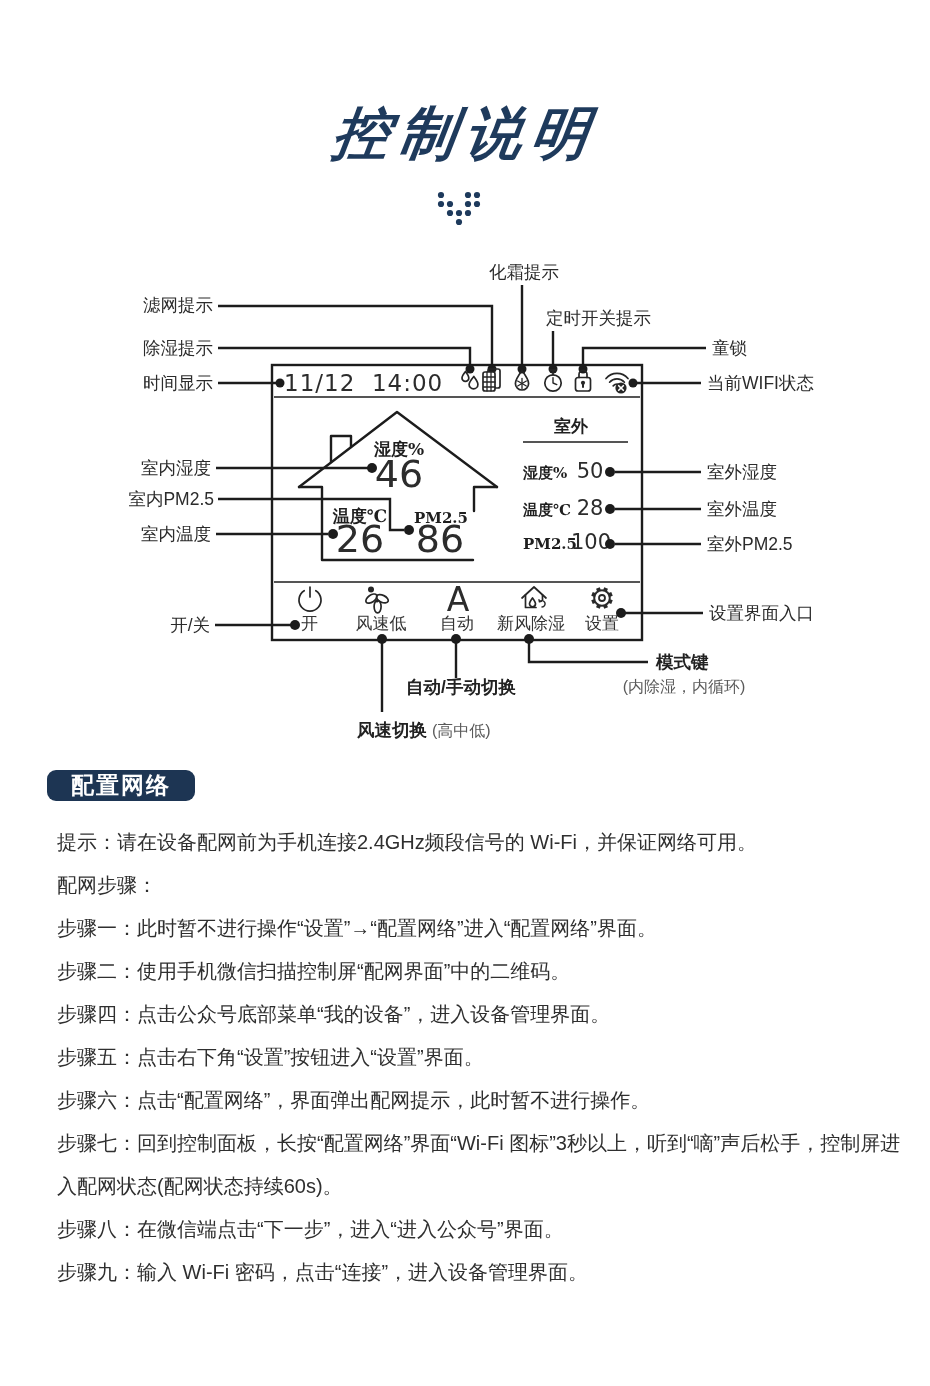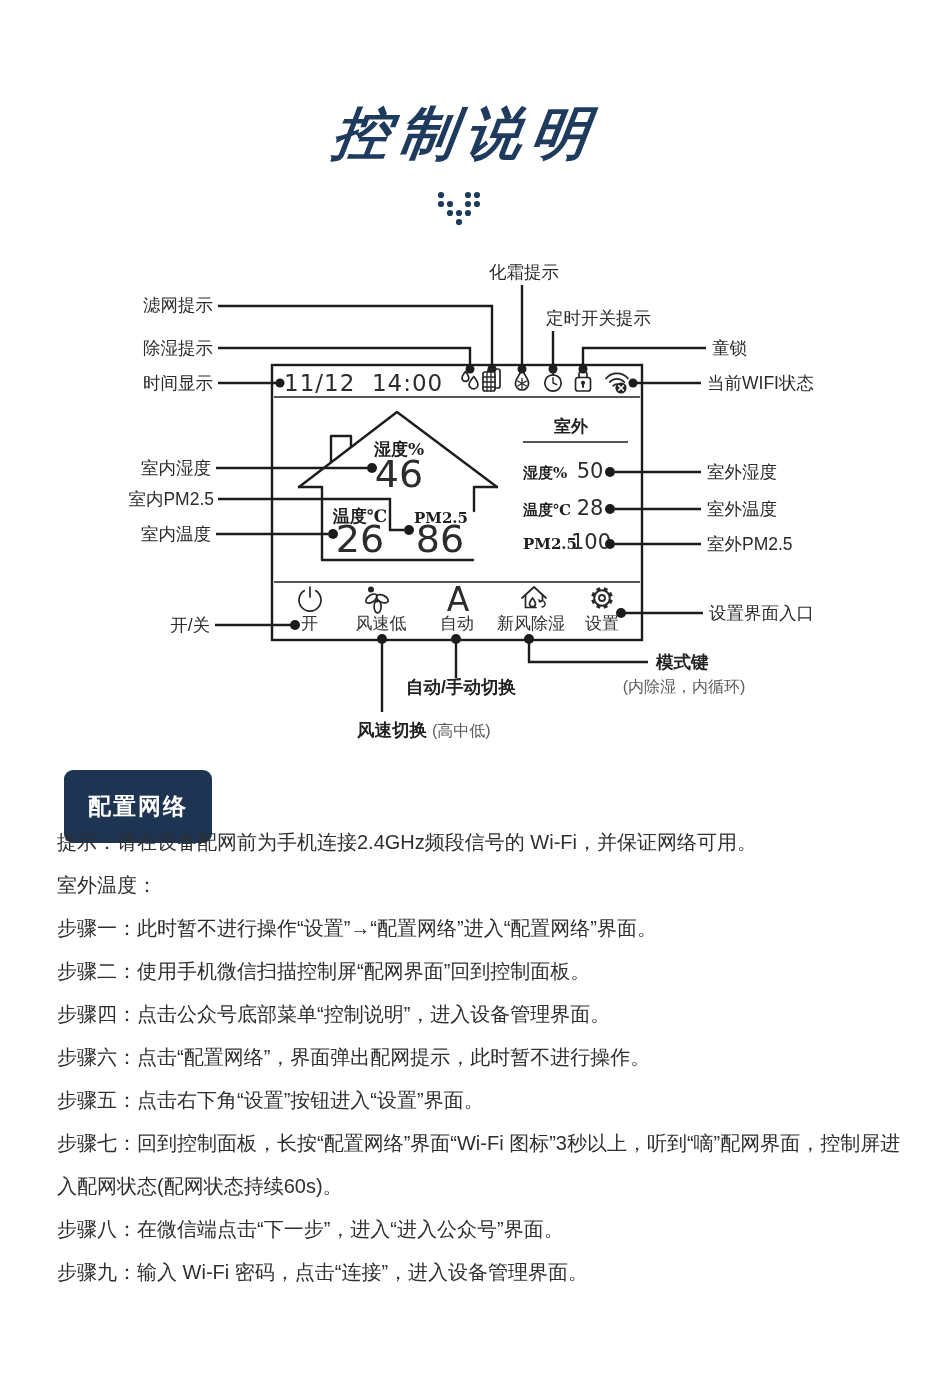--- a/index.html
+++ b/index.html
@@ -20,22 +20,22 @@
   svg .lblm{font:16px "Liberation Sans",sans-serif;fill:#5a5a5a;}
   svg .slbl{font:bold 17px "DejaVu Serif",serif;fill:#1f1f1f;}
   svg .slbls{font:bold 15px "DejaVu Serif",serif;fill:#1f1f1f;}
   svg .num{font:38px "DejaVu Sans",sans-serif;fill:#2c2c2c;}
   svg .num2{font:21px "DejaVu Sans",sans-serif;fill:#2c2c2c;}
   svg .time{font:23px "DejaVu Sans",sans-serif;fill:#2c2c2c;letter-spacing:1px;}
   svg .ic{stroke:#262626;stroke-width:1.7;fill:none;stroke-linecap:round;stroke-linejoin:round;}
   svg .icf{fill:#262626;stroke:none;}
   svg .btnlbl{font:17px "Liberation Sans",sans-serif;fill:#333333;}
   
-  #badge{position:absolute;left:64px;top:770px;background:#1d3553;color:#ffffff;
-         font-size:23px;font-weight:bold;letter-spacing:2px;padding:21px 24px;
+  #badge{position:absolute;left:47px;top:770px;background:#1d3553;color:#ffffff;
+         font-size:23px;font-weight:bold;letter-spacing:2px;padding:0 24px;
          border-radius:9px;}
   #copy{position:absolute;left:57px;top:821px;width:860px;font-size:20px;
         line-height:43px;color:#2f2f2f;}
   #copy p{margin:0;}
 </style>
 </head>
 <body>
 
 <div id="page">
 
@@ -264,24 +264,24 @@
         <path d="M382,391 V462" class="ln"></path>
       <text x="357" y="486" class="lblb">风速切换</text>
       <text x="432" y="486" class="lblm">(高中低)</text>
     </g>
   </svg>
 
   <div id="badge">配置网络</div>
 
   <div id="copy">
     <p>提示：请在设备配网前为手机连接2.4GHz频段信号的 Wi-Fi，并保证网络可用。</p>
-    <p>室外温度：</p>
+    <p>配网步骤：</p>
     <p>步骤一：此时暂不进行操作“设置”→“配置网络”进入“配置网络”界面。</p>
-    <p>步骤二：使用手机微信扫描控制屏“配网界面”回到控制面板。</p>
-    <p>步骤四：点击公众号底部菜单“控制说明”，进入设备管理界面。</p>
+    <p>步骤二：使用手机微信扫描控制屏“配网界面”中的二维码。</p>
+    <p>步骤四：点击公众号底部菜单“我的设备”，进入设备管理界面。</p>
+    <p>步骤五：点击右下角“设置”按钮进入“设置”界面。</p>
     <p>步骤六：点击“配置网络”，界面弹出配网提示，此时暂不进行操作。</p>
-    <p>步骤五：点击右下角“设置”按钮进入“设置”界面。</p>
-    <p>步骤七：回到控制面板，长按“配置网络”界面“Wi-Fi  图标”3秒以上，听到“嘀”配网界面，控制屏进入配网状态(配网状态持续60s)。</p>
+    <p>步骤七：回到控制面板，长按“配置网络”界面“Wi-Fi  图标”3秒以上，听到“嘀”声后松手，控制屏进入配网状态(配网状态持续60s)。</p>
     <p>步骤八：在微信端点击“下一步”，进入“进入公众号”界面。</p>
     <p>步骤九：输入 Wi-Fi 密码，点击“连接”，进入设备管理界面。</p>
   </div>
 
 </div>
 
 </body></html>

